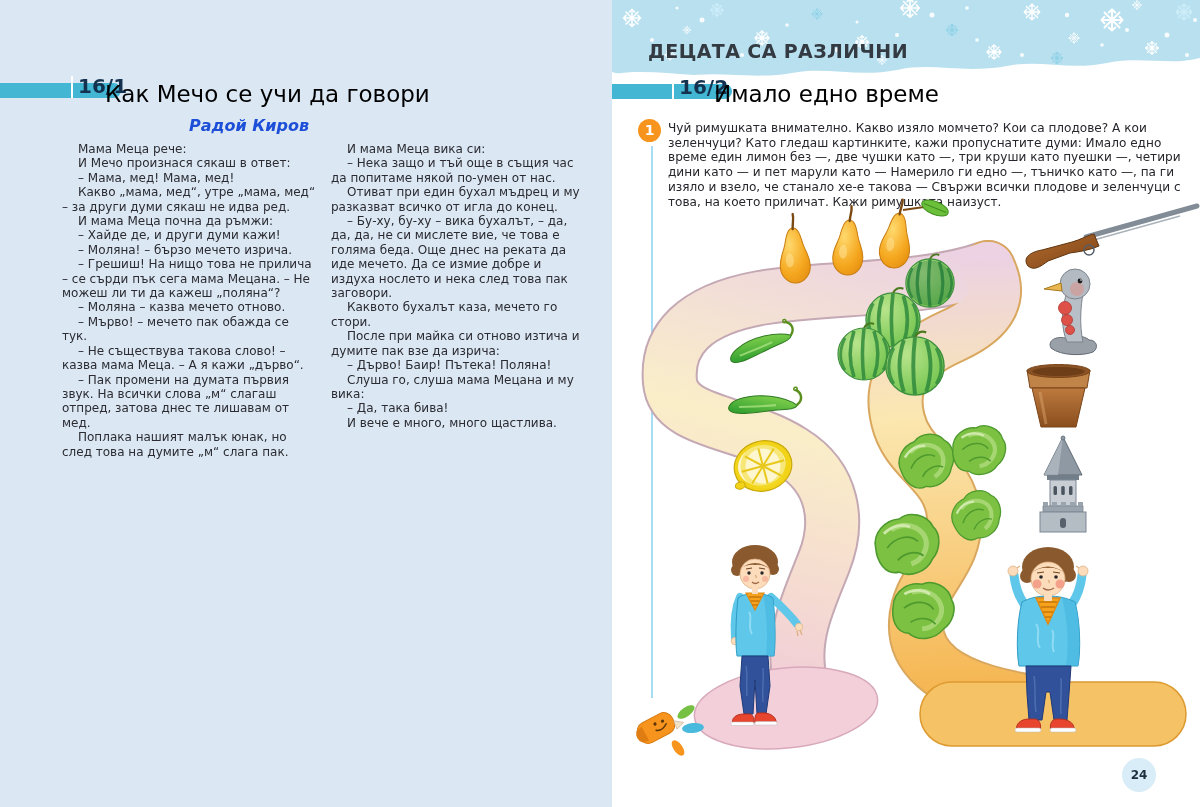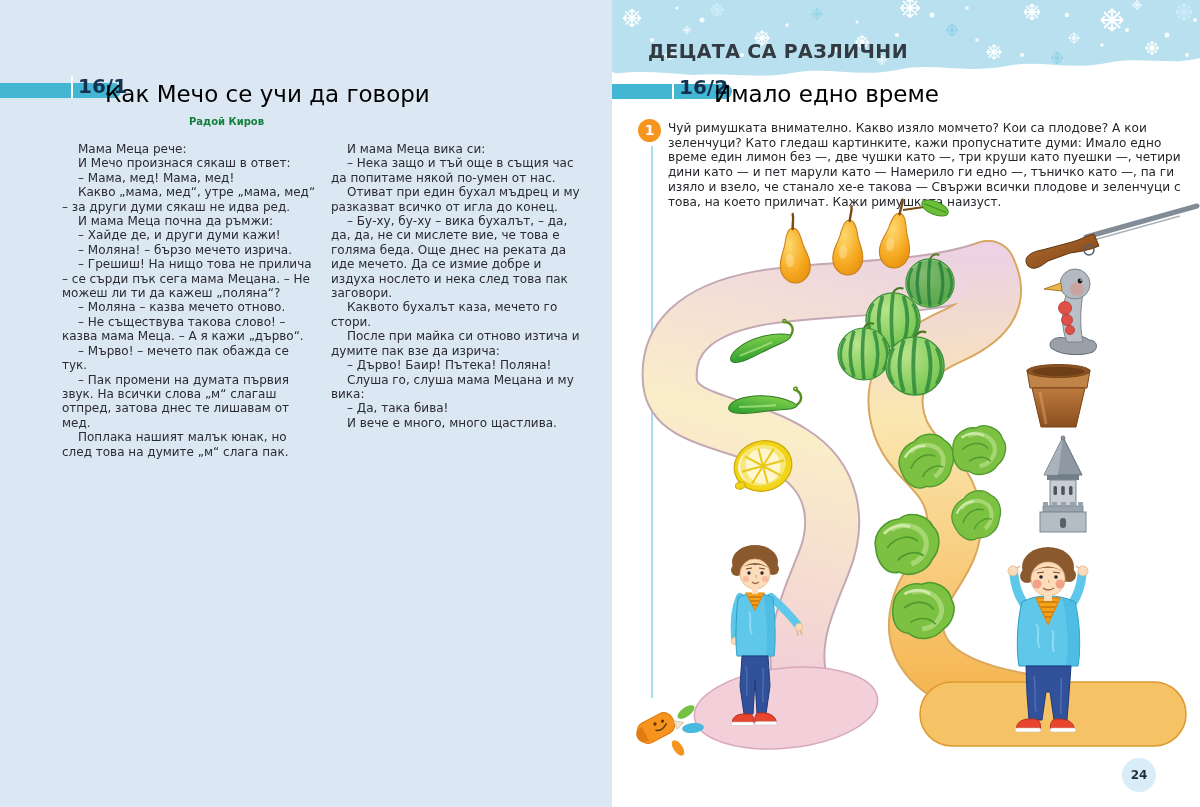--- a/index.html
+++ b/index.html
@@ -6,21 +6,21 @@
   .canvas{position:relative;width:1200px;height:807px;overflow:hidden;background:#ffffff;
           font-family:"DejaVu Sans",sans-serif;}
   
   .left-page{position:absolute;left:0;top:0;width:612px;height:807px;background:#dbe8f4;}
   .lesson-tab{position:absolute;height:15px;background:#42b6d3;border-radius:0 15px 15px 0;
               display:flex;align-items:flex-end;color:#14324f;font-weight:bold;font-size:20px;padding-left:24px;}
   .tab-left{left:0;top:83px;width:97px;}
   .tab-divider{display:inline-block;width:2px;height:22px;background:#ffffff;margin-left:47px;margin-right:5px;flex:none;}
   .page-title{position:absolute;font-size:23px;color:#000000;white-space:nowrap;}
   .title-left{left:105px;top:81px;}
-  .author{position:absolute;left:189px;top:116px;font-size:10px;font-weight:bold;color:#15803d;}
+  .author{position:absolute;left:189px;top:116px;font-size:16px;font-style:italic;font-weight:bold;color:#1d4ed8;}
   .columns{position:absolute;left:62px;top:142px;width:524px;display:flex;gap:14px;}
   .col{width:255px;font-size:12px;line-height:14.4px;color:#2b2b31;}
   .col p{margin:0;text-indent:16px;}
   
   .right-page{position:absolute;left:612px;top:0;width:588px;height:807px;background:#ffffff;}
   .snow-band{position:absolute;left:0;top:0;}
   .section-header{position:absolute;left:36px;top:40px;font-size:19px;font-weight:bold;
                   color:#333a42;letter-spacing:.4px;}
   .tab-right{left:0;top:84px;width:96px;}
   .tab-divider-r{display:inline-block;width:2px;height:22px;background:#ffffff;margin-left:36px;margin-right:5px;flex:none;}
@@ -48,22 +48,22 @@
       <div class="col">
           <p>Мама Меца рече:</p>
           <p>И Мечо произнася сякаш в ответ:</p>
           <p>– Мама, мед! Мама, мед!</p>
           <p>Какво „мама, мед“, утре „мама, мед“ – за други думи сякаш не идва ред.</p>
           <p>И мама Меца почна да ръмжи:</p>
           <p>– Хайде де, и други думи кажи!</p>
           <p>– Моляна! – бързо мечето изрича.</p>
           <p>– Грешиш! На нищо това не прилича – се сърди пък сега мама Мецана. – Не можеш ли ти да кажеш „поляна“?</p>
           <p>– Моляна – казва мечето отново.</p>
+          <p>– Мърво! – мечето пак обажда се тук.</p>
           <p>– Не съществува такова слово! – казва мама Меца. – А я кажи „дърво“.</p>
-          <p>– Мърво! – мечето пак обажда се тук.</p>
           <p>– Пак промени на думата първия звук. На всички слова „м“ слагаш отпред, затова днес те лишавам от мед.</p>
           <p>Поплака нашият малък юнак, но след това на думите „м“ слага пак.</p>
         </div>
       <div class="col">
           <p>И мама Меца вика си:</p>
           <p>– Нека защо и тъй още в същия час да попитаме някой по-умен от нас.</p>
           <p>Отиват при един бухал мъдрец и му разказват всичко от игла до конец.</p>
           <p>– Бу-ху, бу-ху – вика бухалът, – да, да, да, не си мислете вие, че това е голяма беда. Още днес на реката да иде мечето. Да се измие добре и издуха нослето и нека след това пак заговори.</p>
           <p>Каквото бухалът каза, мечето го стори.</p>
           <p>После при майка си отново изтича и думите пак взе да изрича:</p>

